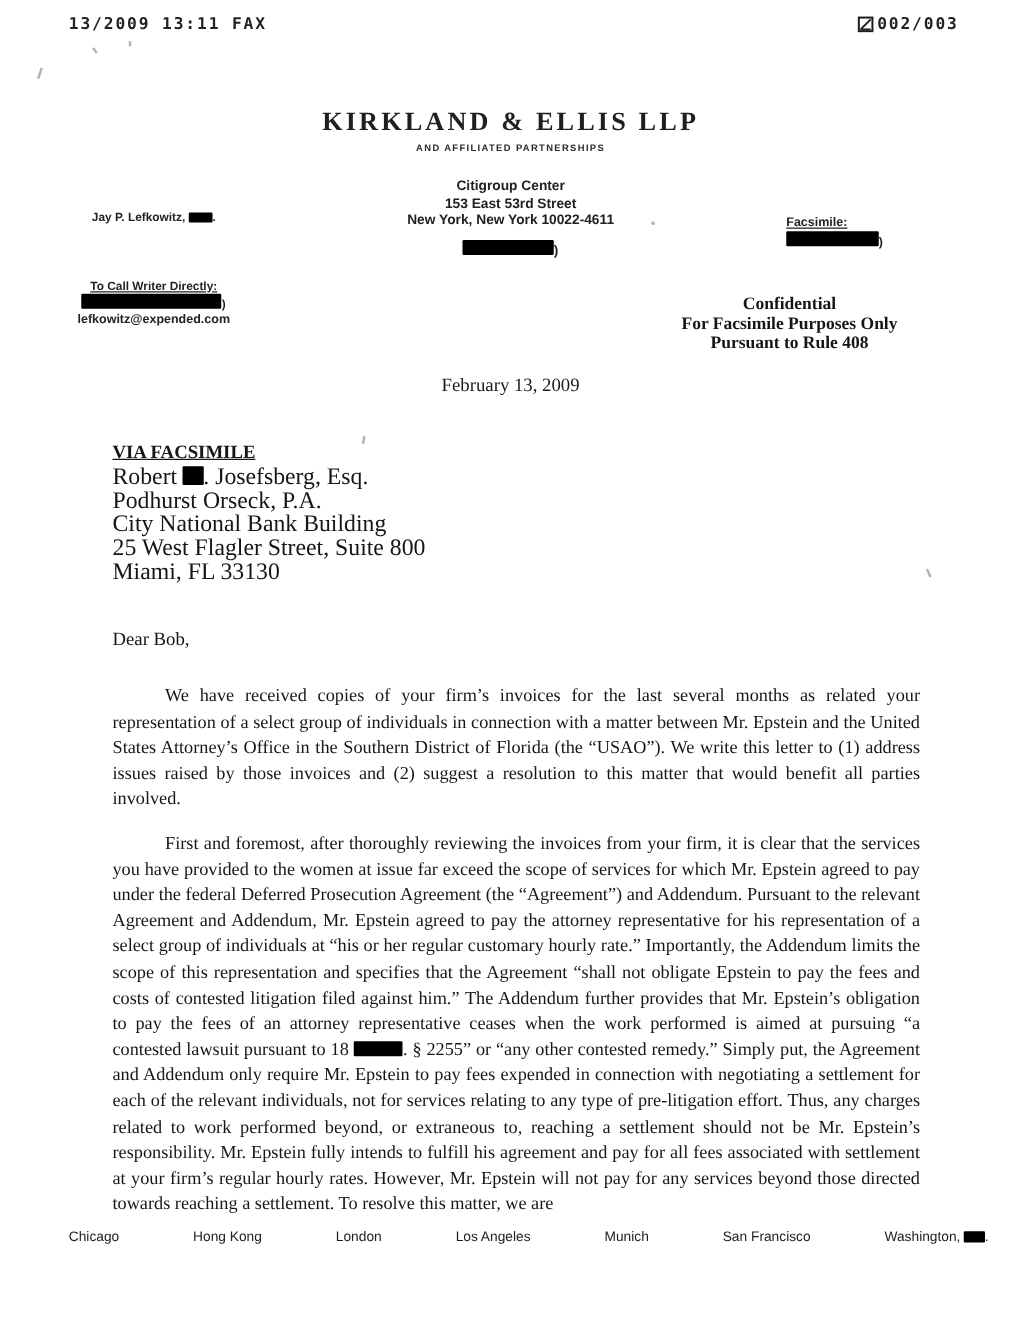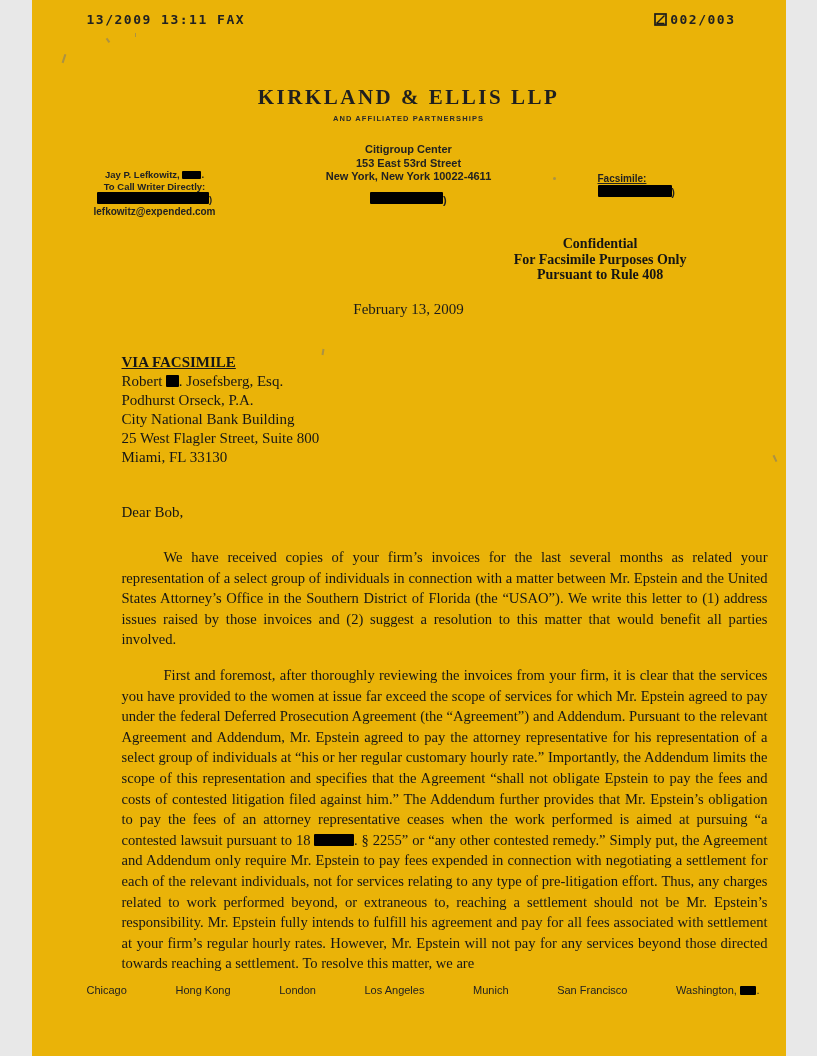--- a/index.html
+++ b/index.html
@@ -1,21 +1,21 @@
 <!DOCTYPE html>
 <html><head>
 <meta charset="utf-8">
 <style>
   html,body{margin:0;padding:0;}
   body{background:#e8e8e8;}
   .page{
     position:relative;
-    width:754px;height:1056px;
+    width:817px;height:1056px;
     margin:0 auto;
-    background:#eab308;
+    background:#ffffff;
     color:#1b1b1b;
     font-family:"Liberation Serif", serif;
     overflow:hidden;
   }
   
   .fax-header{
     position:absolute;top:12px;left:55px;right:50px;
     display:flex;justify-content:space-between;align-items:flex-start;
     font-family:"DejaVu Sans Mono", monospace;
     font-size:13px;font-weight:bold;letter-spacing:1.5px;color:#222;
@@ -40,40 +40,40 @@
     font-size:11px;font-weight:bold;line-height:13.5px;color:#222;
   }
   .office-phone{margin-top:8px;font-size:11px;}
   .office-website{margin-top:14px;font-weight:bold;font-size:11px;}
   
   .writer-block{
     position:absolute;top:169px;left:42px;width:162px;text-align:center;
     font-family:"Liberation Sans", sans-serif;
     font-size:9.5px;line-height:11.5px;color:#222;font-weight:600;
   }
-  .writer-call{}
+  .writer-call{text-decoration:underline;margin-top:43px;}
   .writer-email{font-size:10px;}
   
   .facsimile-block{
     position:absolute;top:173px;right:98px;width:90px;text-align:left;
     font-family:"Liberation Sans", sans-serif;
     font-size:10px;font-weight:600;line-height:12px;color:#222;
   }
   .facsimile-label{text-decoration:underline;}
   
   .confidential-block{
     position:absolute;top:236px;right:99px;text-align:center;
     font-size:14px;font-weight:bold;line-height:15.5px;color:#151515;
   }
   
   .date-line{position:absolute;top:301px;left:0;right:0;text-align:center;font-size:15px;}
   
   .letter{position:absolute;top:353px;left:90px;width:646px;font-size:14.6px;color:#161616;}
   .via-line{font-weight:bold;text-decoration:underline;font-size:15px;line-height:19px;}
-  .recipient-line{line-height:19px;font-size:15px;}
+  .recipient-line{line-height:19px;font-size:19px;}
   .salutation{margin-top:37px;font-size:15px;}
   .body-paragraphs{margin:0;}
   .body-paragraph{
     margin:0;margin-top:15px;
     text-align:justify;text-indent:42px;
     line-height:20.6px;
   }
   .body-paragraph:first-child{margin-top:26px;}
   
   .footer-cities{

